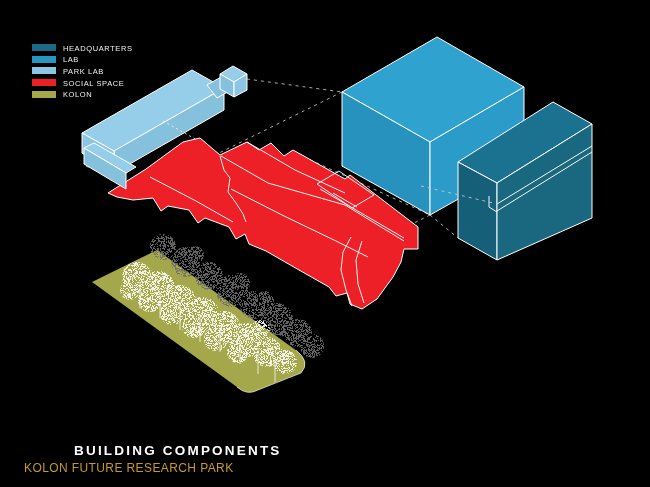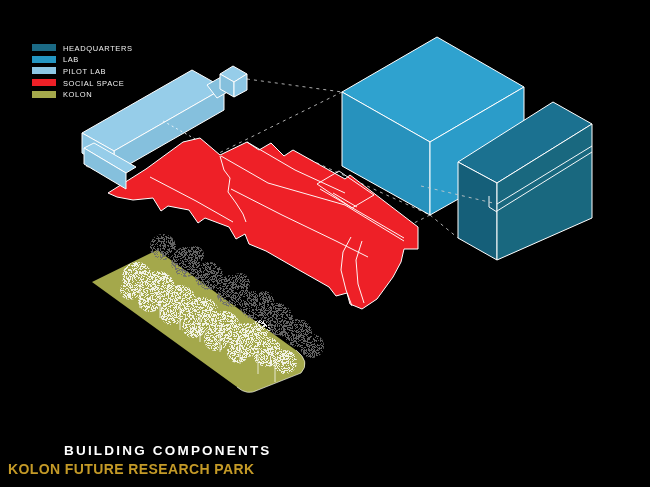--- a/index.html
+++ b/index.html
@@ -9,26 +9,26 @@
   }
   .diagram-svg{position:absolute;left:0;top:0;width:650px;height:487px;}
   .legend{position:absolute;left:32px;top:42px;z-index:5;}
   .legend-row{display:flex;align-items:center;height:11.6px;}
   .legend-swatch{width:24px;height:7px;flex:0 0 auto;}
   .legend-label{
     margin-left:7px;color:#efefef;font-size:7.5px;letter-spacing:0.6px;
     white-space:nowrap;padding-top:1px;
   }
   .footer-title{
-    position:absolute;left:64px;top:443px;font-size:13.5px;font-weight:bold;
+    position:absolute;left:74px;top:443px;font-size:13.5px;font-weight:bold;
     letter-spacing:2.2px;white-space:nowrap;
   }
   .footer-subtitle{
-    position:absolute;left:8px;top:461px;font-size:14px;
-    letter-spacing:0.4px;white-space:nowrap;font-weight:bold;
+    position:absolute;left:24px;top:461px;font-size:12px;
+    letter-spacing:0.4px;white-space:nowrap;
   }
 </style>
 </head>
 <body>
 
 <div class="stage">
 
   <svg class="diagram-svg" viewBox="0 0 650 487">
     <defs>
       <filter id="speckle" x="-30%" y="-30%" width="160%" height="160%">
@@ -155,21 +155,21 @@
     <div class="legend-row">
       <span class="legend-swatch" style="background: rgb(27, 106, 133);"></span>
       <span class="legend-label">HEADQUARTERS</span>
     </div>
     <div class="legend-row">
       <span class="legend-swatch" style="background: rgb(36, 150, 194);"></span>
       <span class="legend-label">LAB</span>
     </div>
     <div class="legend-row">
       <span class="legend-swatch" style="background: rgb(140, 198, 228);"></span>
-      <span class="legend-label">PILOT LAB</span>
+      <span class="legend-label">PARK LAB</span>
     </div>
     <div class="legend-row">
       <span class="legend-swatch" style="background: rgb(238, 32, 39);"></span>
       <span class="legend-label">SOCIAL SPACE</span>
     </div>
     <div class="legend-row">
       <span class="legend-swatch" style="background: rgb(164, 168, 75);"></span>
       <span class="legend-label">KOLON</span>
     </div>
   </div>

